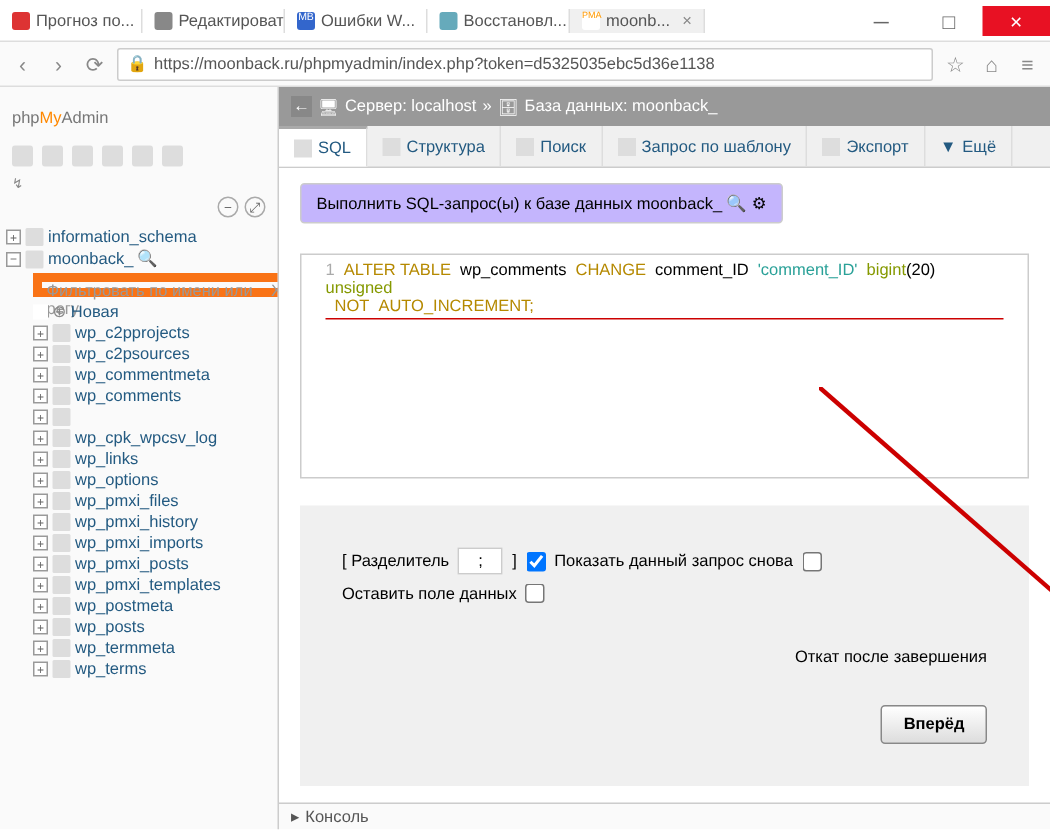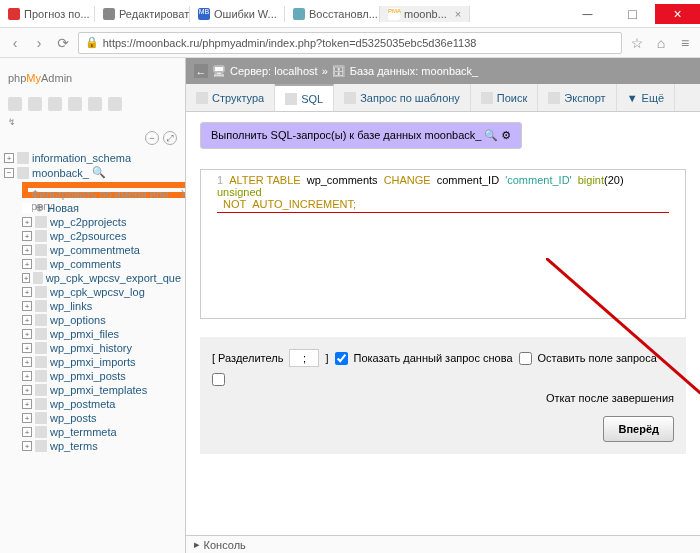--- a/index.html
+++ b/index.html
@@ -45,21 +45,21 @@
 .panel{padding:10px 14px;flex:1}
 .qhead{font-size:11px;padding:6px 10px;border:1px solid #ccc;border-radius:3px;background:#c4b5fd;display:inline-block;margin-bottom:20px}
 .sqlbox{border:1px solid #ccc;height:150px;padding:4px 16px;font-family:monospace;font-size:10px;position:relative;background:#fff}
 .sqlbox .ln{color:#aaa;margin-right:6px}
 .kw1{color:#b58900}
 .kw2{color:#2aa198}
 .kw3{color:#859900}
 .brd{border-top:1px solid #c00;margin-top:2px}
 .btnrow{display:flex;gap:8px;margin-top:10px}
 .btn{padding:5px 12px;border:1px solid #aaa;border-radius:3px;background:linear-gradient(#fff,#eee);font-size:10px;cursor:pointer}
-.optrow{margin-top:18px;padding:12px;background:#f0f0f0;display:flex;flex-wrap:wrap;align-items:center;gap:6px;font-size:10px;position:relative}
+.optrow{margin-top:18px;padding:28px;background:#f0f0f0;display:flex;flex-wrap:wrap;align-items:center;gap:6px;font-size:10px;position:relative}
 .optrow input[type=text]{width:30px;height:18px;border:1px solid #ccc;text-align:center}
 .gobtn{padding:6px 14px;border:1px solid #888;border-radius:3px;background:linear-gradient(#fff,#ddd);font-weight:bold;font-size:11px}
 .console{position:absolute;bottom:0;left:0;right:0;height:18px;border-top:1px solid #ccc;background:#fafafa;display:flex;align-items:center;padding:0 8px;font-size:10px;color:#555;gap:4px}
 .arrow{position:absolute;top:200px;left:360px;width:260px;height:230px;pointer-events:none;z-index:10}
 </style>
 </head>
 <body>
 
 <div class="titlebar">
   <div class="tabs">
@@ -161,21 +161,20 @@
             <span>wp_commentmeta</span>
           </div>
           <div class="treenode sub">
             <span class="pm">+</span>
             <span class="dbicon"></span>
             <span>wp_comments</span>
           </div>
           <div class="treenode sub">
             <span class="pm">+</span>
             <span class="dbicon"></span>
-            <span>wp_cpk_wpcsv_export_que</span>
           </div>
           <div class="treenode sub">
             <span class="pm">+</span>
             <span class="dbicon"></span>
             <span>wp_cpk_wpcsv_log</span>
           </div>
           <div class="treenode sub">
             <span class="pm">+</span>
             <span class="dbicon"></span>
             <span>wp_links</span>
@@ -237,35 +236,35 @@
   <div class="content">
     <div class="breadcrumb">
       <span class="arr">←</span>
       <span>🖥</span>
         <span>Сервер: localhost</span>
         <span>»</span>
       <span>🗄</span>
         <span>База данных: moonback_</span>
     </div>
     <div class="ctabs">
+      <div class="ctab active">
+          <span class="ic"></span>
+          <span>SQL</span>
+        </div>
       <div class="ctab">
           <span class="ic"></span>
           <span>Структура</span>
         </div>
-      <div class="ctab active">
-          <span class="ic"></span>
-          <span>SQL</span>
+      <div class="ctab">
+          <span class="ic"></span>
+          <span>Поиск</span>
         </div>
       <div class="ctab">
           <span class="ic"></span>
           <span>Запрос по шаблону</span>
-        </div>
-      <div class="ctab">
-          <span class="ic"></span>
-          <span>Поиск</span>
         </div>
       <div class="ctab">
           <span class="ic"></span>
           <span>Экспорт</span>
         </div>
       <div class="ctab">
           <span>▼</span>
           <span>Ещё</span>
         </div>
     </div>
@@ -276,26 +275,26 @@
         <span class="ln"> </span><span class="kw1">NOT</span>  <span class="kw1">AUTO_INCREMENT;</span>
         <div class="brd"></div>
       </div>
       <div class="optrow">
         <span>[ Разделитель</span>
         <input type="text" value=";" style="">
         <span>]</span>
         <input type="checkbox" checked="" style="">
         <span>Показать данный запрос снова</span>
         <input type="checkbox" style="">
-        <span>Оставить поле запроса</span>
+        <span>Оставить поле данных</span>
         <input type="checkbox" style="">
-        <div style="width:100%;text-align:right;margin-top:0">
+        <div style="width:100%;text-align:right;margin-top:24px">
           <span>Откат после завершения</span>
         </div>
-        <div style="width:100%;text-align:right;margin-top:6px">
+        <div style="width:100%;text-align:right;margin-top:20px">
           <button class="gobtn">Вперёд</button>
         </div>
       </div>
     </div>
     <svg class="arrow">
       <line x1="0" y1="0" x2="240" y2="210" stroke="#c00" stroke-width="3"></line>
       <polygon points="240,210 225,195 232,212" fill="#c00"></polygon>
     </svg>
     <div class="console">
         <span>▸</span>

